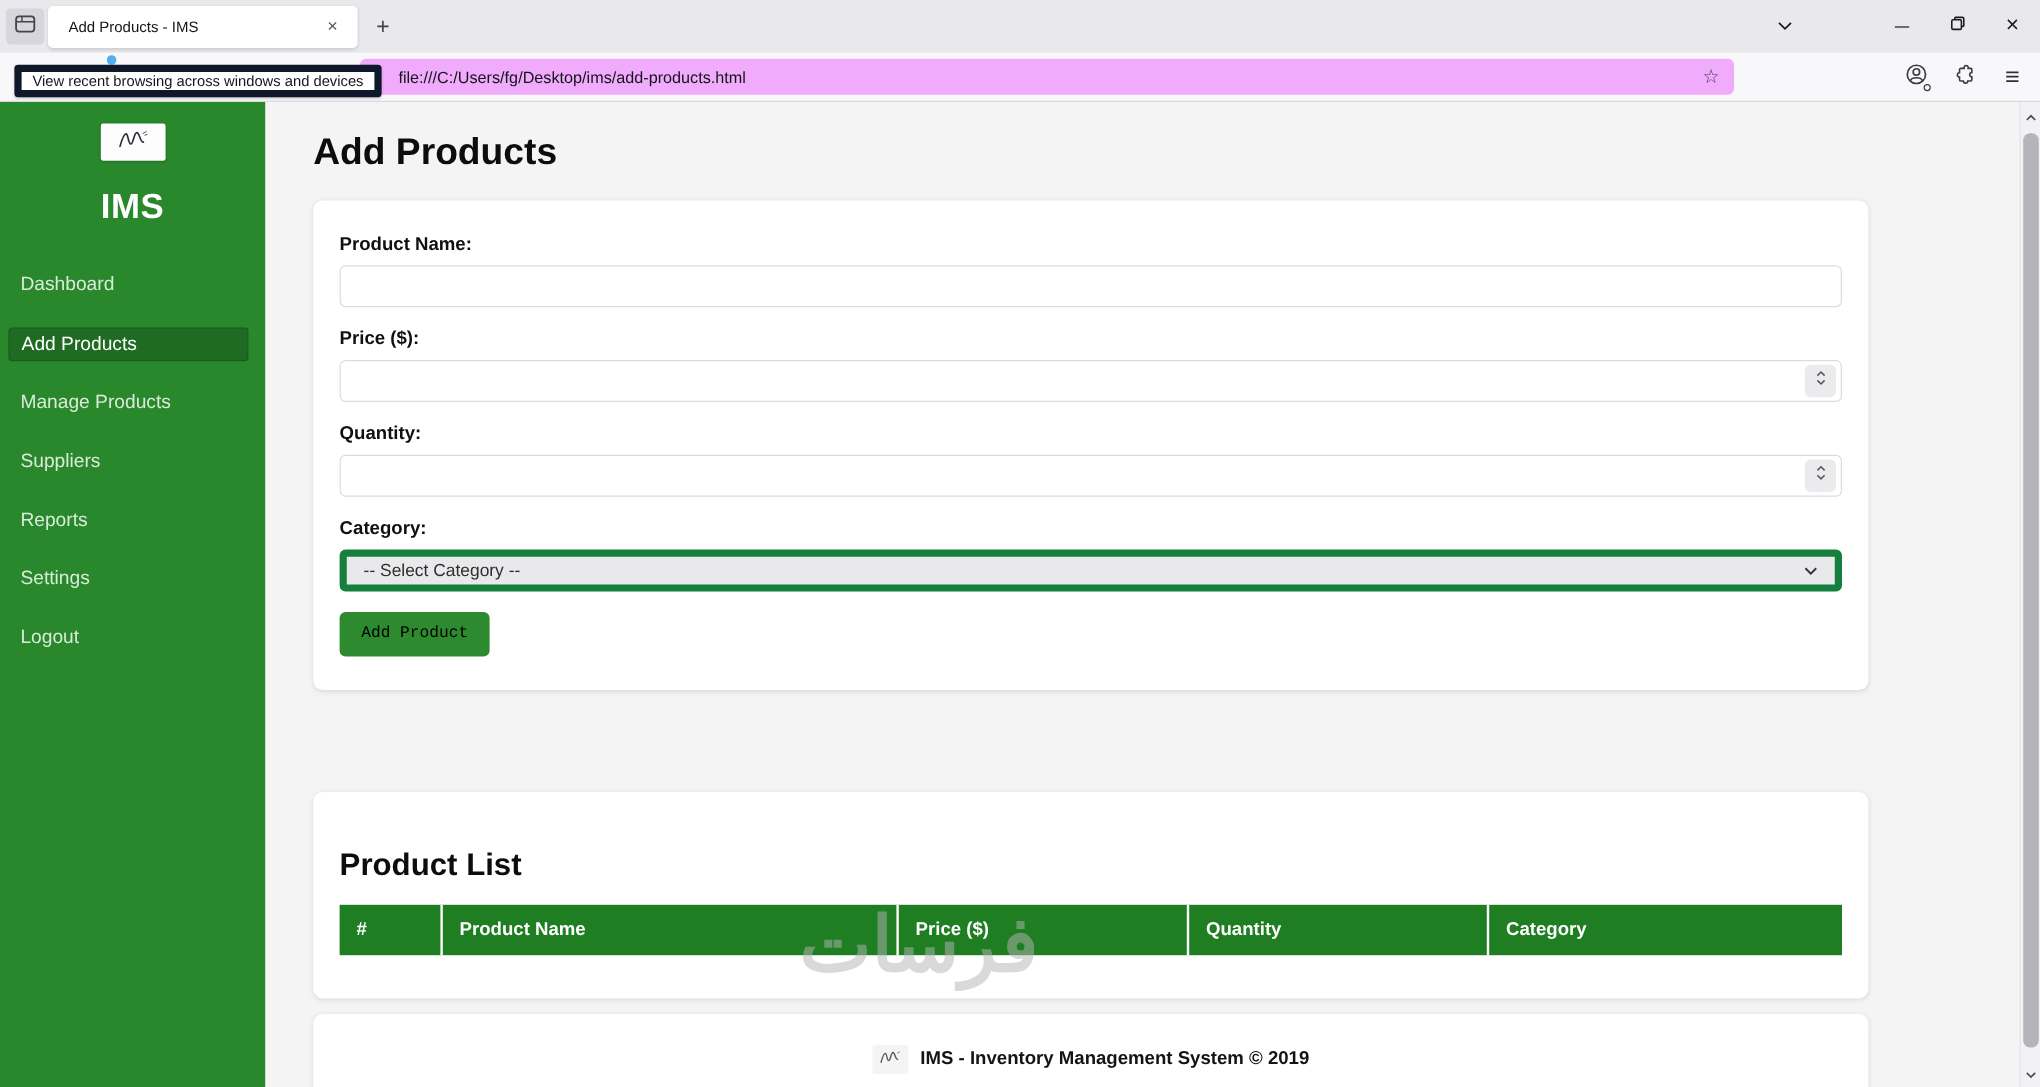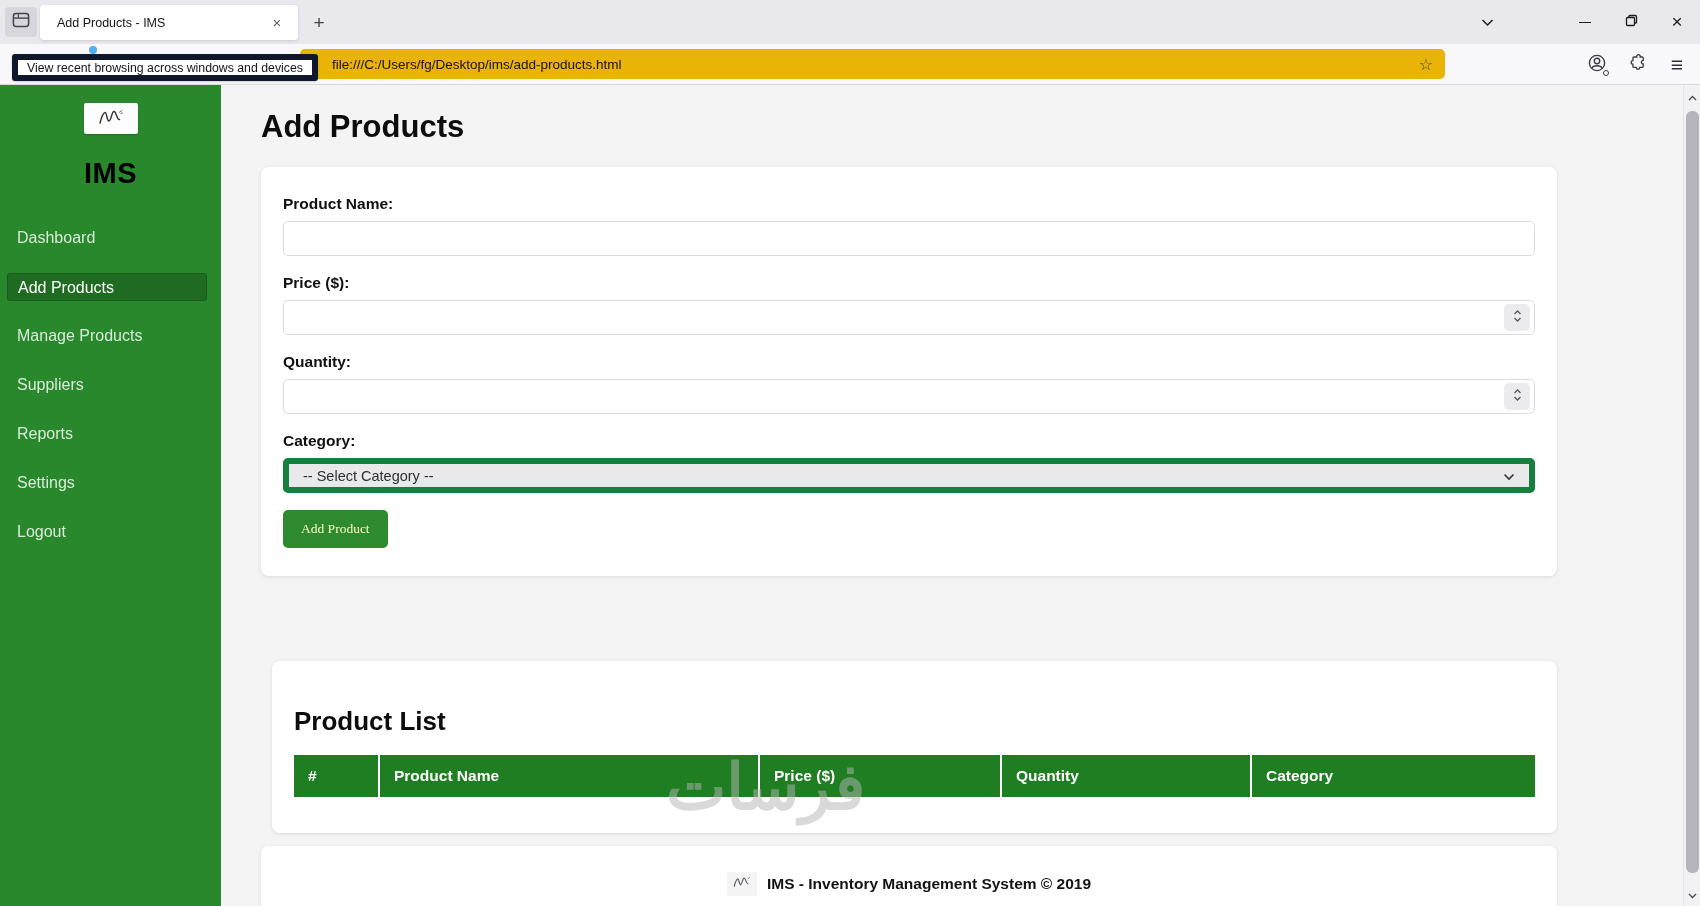--- a/index.html
+++ b/index.html
@@ -12,55 +12,55 @@
   .tab-title { font-size:12.5px; color:#15141a; flex:1; white-space:nowrap; overflow:hidden; }
   .tab-close { width:22px; height:22px; border-radius:4px; display:flex; align-items:center; justify-content:center; font-size:15px; color:#5b5b66; cursor:default; }
   .new-tab { position:absolute; left:306px; top:10px; width:26px; height:26px; display:flex; align-items:center; justify-content:center; font-size:19px; color:#42414d; border-radius:4px; }
   .win-controls { position:absolute; right:0; top:0; height:44px; display:flex; align-items:center; }
   .win-btn { width:46px; height:44px; display:flex; align-items:center; justify-content:center; color:#1c1b22; }
   .win-btn.tabs-arrow { margin-right:52px; }
   .win-btn .minus { display:block; width:12px; height:0; border-top:1.6px solid #1c1b22; }
   .win-close-glyph { font-size:19px; font-weight:400; }
 
   .toolbar { position:absolute; left:0; top:44px; width:1700px; height:41px; background:#f8f8fa; border-bottom:1px solid #d8d8de; }
-  .url-bar { position:absolute; left:300px; top:5px; width:1145px; height:30px; background:#eab308; border-radius:5px; display:flex; align-items:center; padding:0 12px 0 32px; }
+  .url-bar { position:absolute; left:300px; top:5px; width:1145px; height:30px; background:#f0abfc; border-radius:5px; display:flex; align-items:center; padding:0 12px 0 32px; }
   .url-text { font-size:13.5px; color:#15141a; flex:1; white-space:nowrap; overflow:hidden; }
   .star { font-size:16px; color:#43424c; }
   .toolbar-right { position:absolute; right:8px; top:0; height:41px; display:flex; align-items:center; gap:10px; color:#3c3b44; }
   .tb-icon { width:30px; height:30px; display:flex; align-items:center; justify-content:center; border-radius:4px; position:relative; }
   .menu-glyph { font-size:21px; color:#2f2e37; }
   .acct-dot { position:absolute; right:3px; bottom:4px; width:6px; height:6px; border-radius:50%; background:#f8f8fa; border:1.4px solid #3c3b44; }
 
   .tooltip { position:absolute; left:12px; top:54px; height:27px; background:#ffffff; border:6px solid #0f172a; border-radius:3px; display:flex; align-items:center; padding:0 9px; font-size:12.3px; color:#15141a; z-index:30; box-shadow:0 1px 2px rgba(0,0,0,.15); }
   .indicator-dot { position:absolute; left:89px; top:46px; width:8px; height:8px; border-radius:50%; background:#52aef2; z-index:29; }
 
   
   .page { position:absolute; left:0; top:85px; width:1700px; height:821px; display:flex; }
 
   .sidebar { width:221px; background:#29872c; flex-shrink:0; }
   .logo-box { width:54px; height:31px; background:#fdfdfd; border-radius:2px; margin:18px auto 0; display:flex; align-items:center; justify-content:center; color:#2e2e38; box-shadow:0 1px 2px rgba(0,0,0,.2); }
-  .brand { margin-top:23px; text-align:center; color:#000000; font-size:29px; font-weight:bold; letter-spacing:.5px; }
+  .brand { margin-top:23px; text-align:center; color:#ffffff; font-size:29px; font-weight:bold; letter-spacing:.5px; }
   .nav { margin-top:34px; }
   .nav-item { height:28px; line-height:28px; margin:0 14px 21px 7px; padding-left:10px; font-size:16px; color:#d9ecd9; border-radius:3px; cursor:default; }
   .nav-item.active { background:#1e6b21; border:1px solid #195c1c; color:#ffffff; }
 
   .main { flex:1; position:relative; padding:0 143px 0 40px; overflow:hidden; }
   .page-title { margin-top:24px; font-size:31px; font-weight:bold; color:#0d0d0d; }
 
   .card { background:#ffffff; border-radius:8px; box-shadow:0 1px 4px rgba(0,0,0,.1); position:relative; }
   .form-card { margin-top:22px; padding:28px 22px; }
   .field-label { display:block; font-size:15.5px; font-weight:bold; color:#101010; margin-bottom:8px; }
   .input-wrap { position:relative; margin-bottom:18px; }
   .text-input { width:100%; height:35px; border:1px solid #dcdce0; border-radius:5px; background:#fff; font-size:14.5px; color:#222; padding:0 34px 0 13px; outline:none; font-family:"Liberation Sans", sans-serif; }
   .spinner { position:absolute; right:5px; top:4px; width:26px; height:27px; background:#ebebee; border-radius:5px; display:flex; align-items:center; justify-content:center; }
   .select-box { position:relative; height:35px; background:#e9e9ec; border:6px solid #15803d; border-radius:5px; display:flex; align-items:center; padding:0 14px; margin-bottom:17px; }
   .select-value { font-size:14.5px; color:#2e2e2e; flex:1; }
-  .add-btn { display:inline-block; background:#2d8a2f; color:#fef9c3; border:none; border-radius:5px; font-size:13.5px; padding:11px 18px; font-family:Liberation Serif, serif; cursor:pointer; }
-
-  .list-card { margin-top:85px; padding:45px 22px 36px;margin-left:11px; }
+  .add-btn { display:inline-block; background:#2d8a2f; color:#000000; border:none; border-radius:5px; font-size:13.5px; padding:11px 18px; font-family:Liberation Mono, monospace; cursor:pointer; }
+
+  .list-card { margin-top:85px; padding:45px 22px 36px; }
   .list-title { font-size:26px; font-weight:bold; color:#0d0d0d; }
   .plist-table { width:100%; margin-top:18px; border-collapse:collapse; }
   .plist-table th { background:#1f7d22; color:#ffffff; font-size:15.5px; font-weight:bold; text-align:left; height:42px; padding-left:14px; border-right:2px solid #ffffff; }
   .plist-table th:last-child { border-right:none; }
   .col-num{width:85px;} .col-name{width:380px;} .col-price{width:242px;} .col-qty{width:250px;}
 
   .footer-card { margin-top:13px; height:76px; display:flex; align-items:center; justify-content:center; gap:10px; z-index:2; }
   .footer-logo { width:30px; height:24px; background:#f4f4f4; border-radius:2px; display:flex; align-items:center; justify-content:center; color:#55555e; }
   .footer-text { font-size:15.5px; font-weight:bold; color:#141414; }
 

